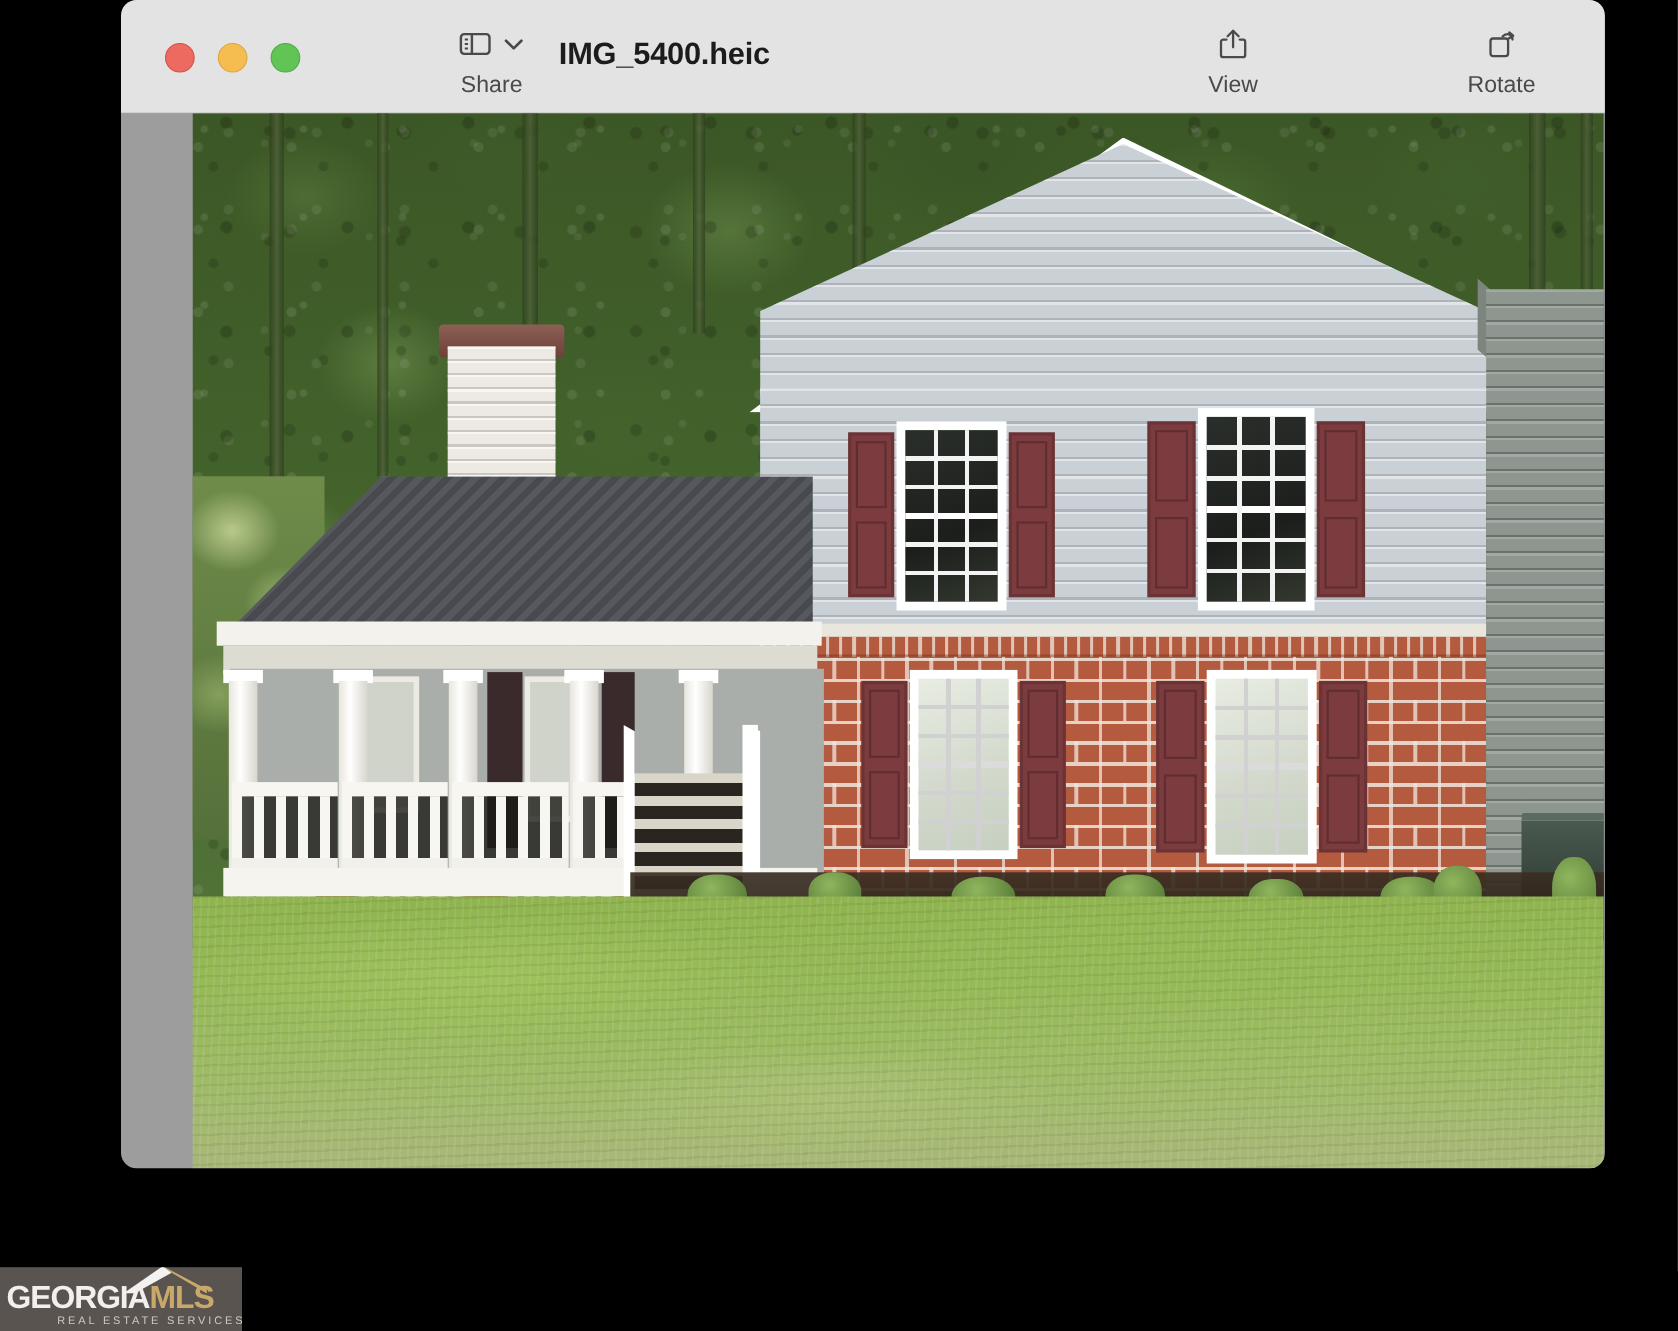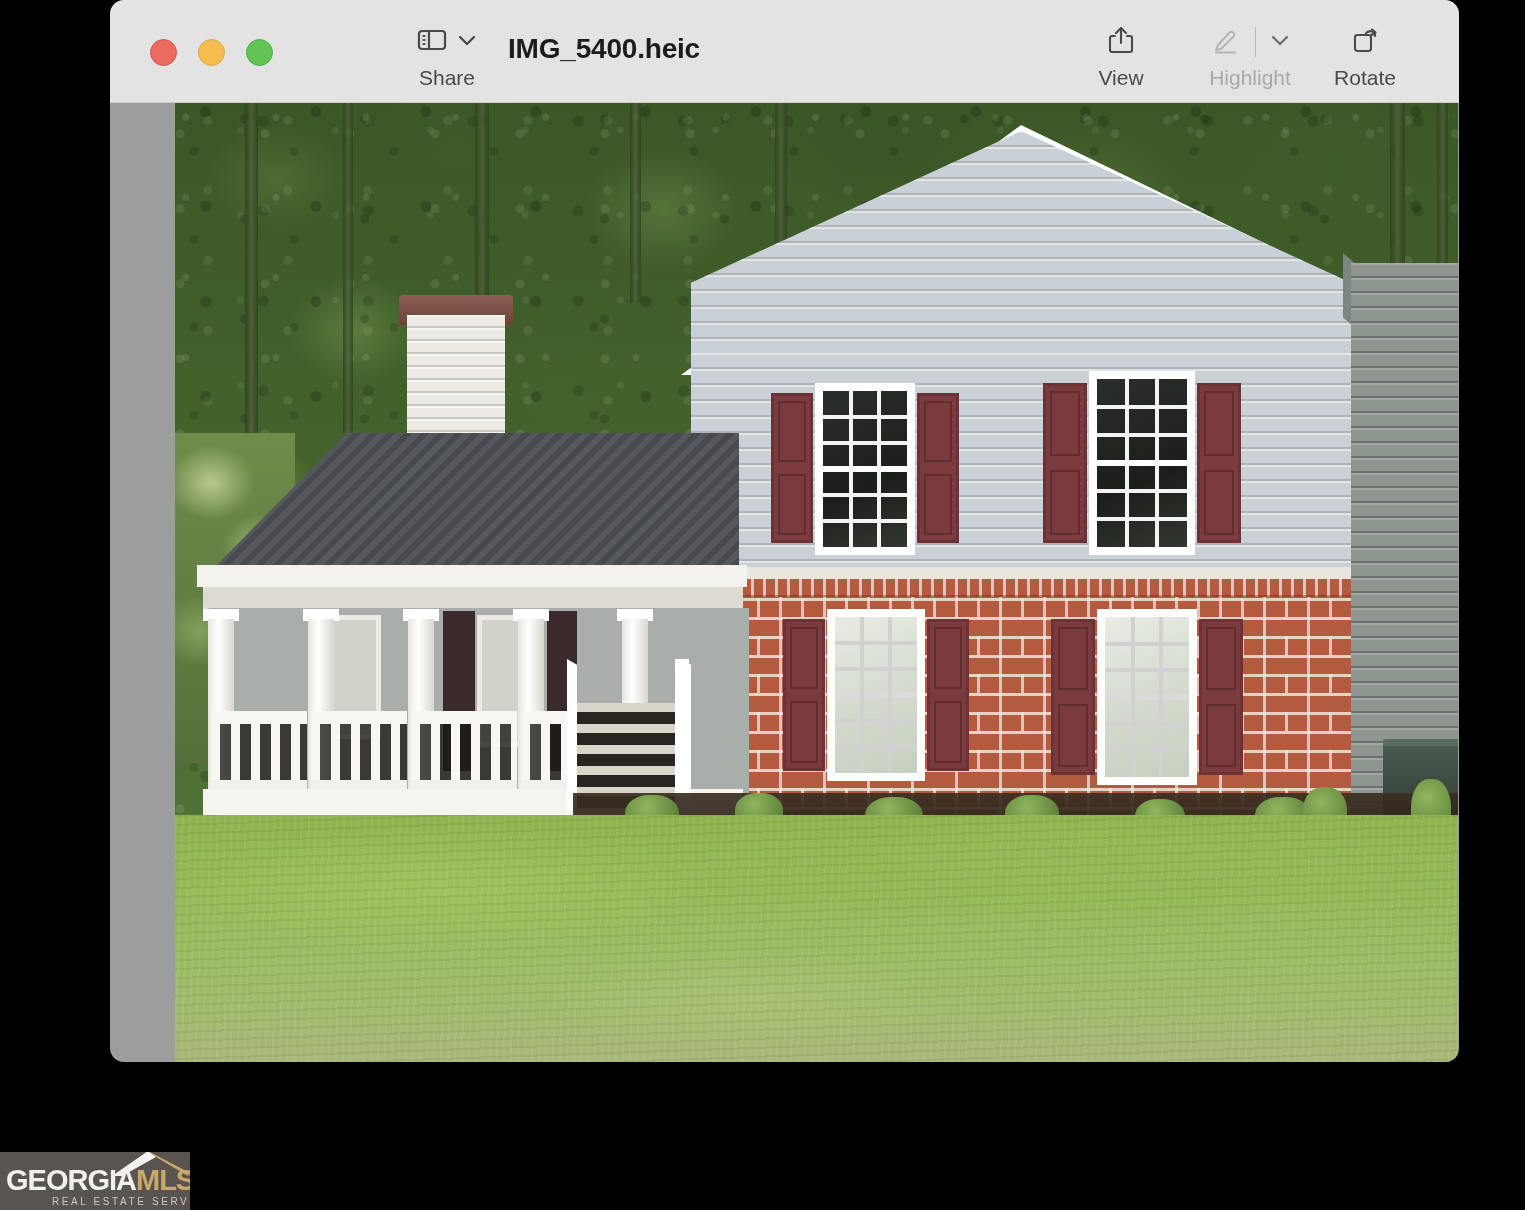--- a/index.html
+++ b/index.html
@@ -287,20 +287,21 @@
     background-image:
       repeating-linear-gradient(92deg, rgba(255,255,255,.07) 0 2px, transparent 2px 7px),
       repeating-linear-gradient(178deg, rgba(0,0,0,.06) 0 2px, transparent 2px 9px);
   }
 
   
   .mls{
     position:absolute;left:0;top:1152px;width:190px;height:58px;
     background:#5a5450;display:flex;align-items:flex-start;justify-content:flex-start;
     overflow:hidden;
+    padding-left:30px;
   }
   .mls-roof{
     position:absolute;left:110px;top:-2px;width:80px;height:26px;
   }
   .mls-word{
     position:absolute;left:6px;top:14px;font-size:29px;font-weight:bold;
     letter-spacing:-1px;line-height:29px;white-space:nowrap;
   }
   .mls-g{color:#f2f0ee;}
   .mls-m{color:#c9a96a;}
@@ -354,37 +355,20 @@
             <svg width="28" height="32" viewBox="0 0 28 32" fill="none">
               <path d="M8 12 H5 a2 2 0 0 0 -2 2 v12 a2 2 0 0 0 2 2 h18 a2 2 0 0 0 2 -2 V14 a2 2 0 0 0 -2 -2 h-3" stroke="#4a4a4a" stroke-width="2.1" stroke-linecap="round" stroke-linejoin="round"></path>
               <line x1="14" y1="4" x2="14" y2="19" stroke="#4a4a4a" stroke-width="2.1" stroke-linecap="round"></line>
               <path d="M9 9 L14 4 L19 9" stroke="#4a4a4a" stroke-width="2.1" stroke-linecap="round" stroke-linejoin="round"></path>
             </svg>
           </span>
         </div>
         <div class="tb-label">View</div>
       </div>
 
-      <div class="tb-item" style="left:1075px;top:18px;width:130px;">
-        <div class="tb-icons" style="gap:14px;">
-          <span>
-            <svg width="30" height="30" viewBox="0 0 30 30" fill="none">
-              <path d="M7 20 L19 7 a3 3 0 0 1 4 4 L10 24 L5 25 Z" stroke="#b4b4b4" stroke-width="2" stroke-linejoin="round"></path>
-              <line x1="5" y1="27.5" x2="24" y2="27.5" stroke="#b4b4b4" stroke-width="2.2" stroke-linecap="round"></line>
-            </svg>
-          </span>
-          <span class="vsep"></span>
-          <span>
-            <svg width="20" height="14" viewBox="0 0 20 14" fill="none">
-              <path d="M3 4 L10 11 L17 4" stroke="#6e6e6e" stroke-width="2.4" stroke-linecap="round" stroke-linejoin="round"></path>
-            </svg>
-          </span>
-        </div>
-        <div class="tb-label dim">Highlight</div>
-      </div>
 
       <div class="tb-item" style="left:1207px;top:18px;width:96px;">
         <div class="tb-icons">
           <span>
             <svg width="30" height="30" viewBox="0 0 30 30" fill="none">
               <rect x="5" y="10" width="16" height="16" rx="2.4" stroke="#4a4a4a" stroke-width="2.1"></rect>
               <path d="M16 8 C21 4 25 7 25 11" stroke="#4a4a4a" stroke-width="2.1" stroke-linecap="round" fill="none"></path>
               <path d="M22 4.5 L25.6 7.5 L21.6 10" stroke="#4a4a4a" stroke-width="2.1" stroke-linecap="round" stroke-linejoin="round" fill="none"></path>
             </svg>
           </span>

